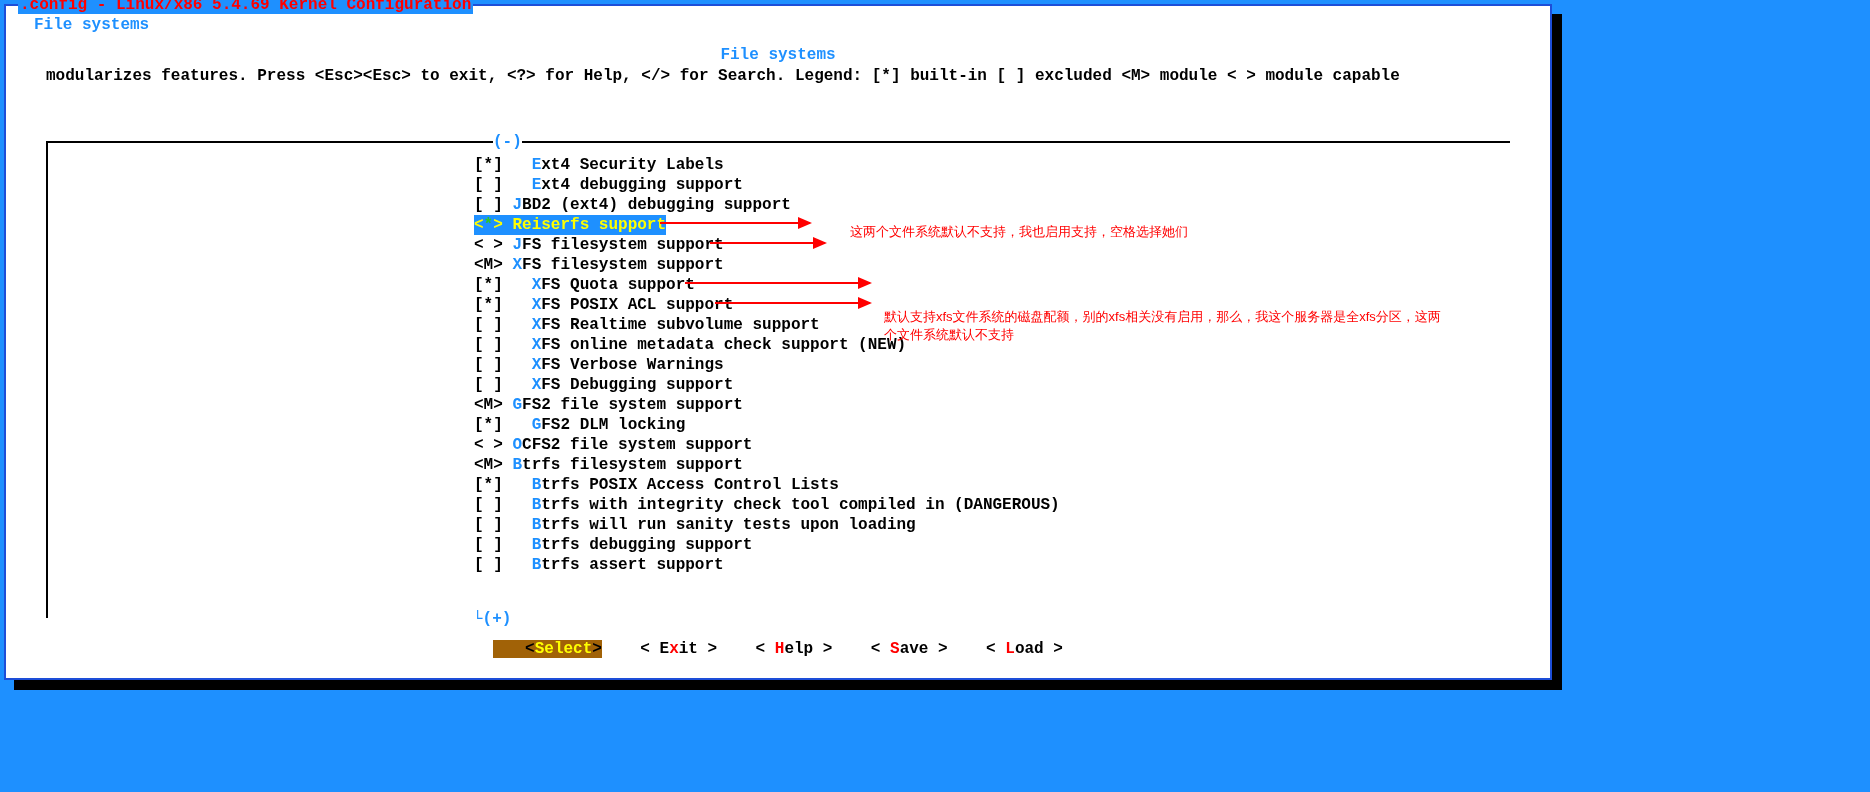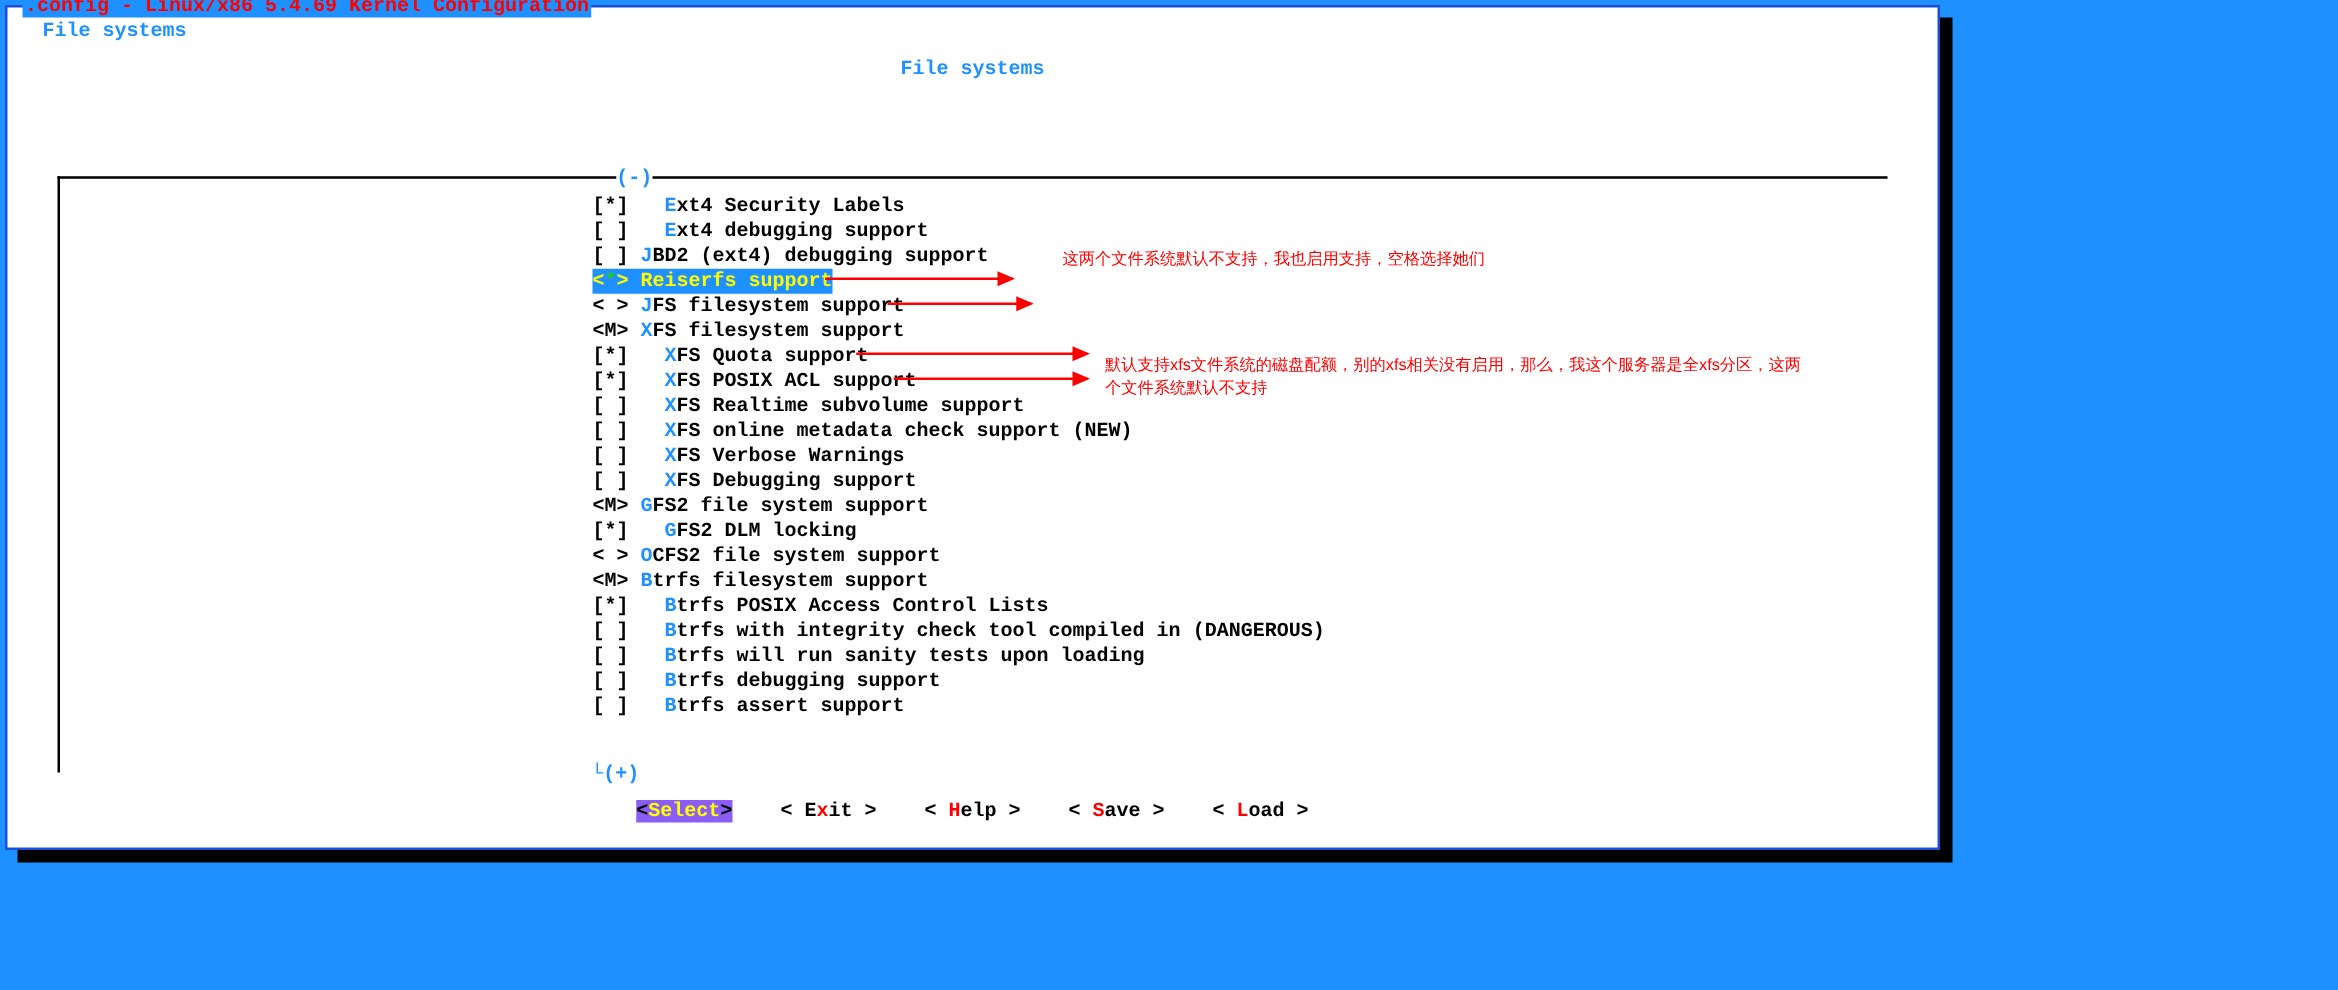--- a/index.html
+++ b/index.html
@@ -118,30 +118,31 @@
   .button-bar {
     position: absolute;
     bottom: 20px;
     left: 0;
     right: 0;
     text-align: center;
     white-space: pre;
   }
   .btn { color: black; }
   .btn .hk { color: red; }
-  .btn.sel { background: #8b5cf6; color: black; }
+  .btn.sel { background: #a16207; color: black; padding-left: 32px; }
   .btn.sel .lbl { color: yellow; }
   .annot {
     position: absolute;
     color: red;
     font-family: SimSun, sans-serif;
     font-size: 13px;
     font-weight: normal;
     line-height: 18px;
     white-space: nowrap;
+    margin-top: 25px;
   }
   .arrow {
     position: absolute;
     height: 2px;
     background: red;
   }
   .arrow::after {
     content: '';
     position: absolute;
     right: -2px;
@@ -155,20 +156,21 @@
 </style>
 </head>
 <body>
 
 <div class="shadow"></div>
 <div class="outer">
   <div class="title-line">.config - Linux/x86 5.4.69 Kernel Configuration</div>
   <div class="subtitle-line">File systems</div>
   <div class="inner-title">File systems</div>
   <div class="help-text">
+    <div>modularizes features.  Press &lt;Esc&gt;&lt;Esc&gt; to exit, &lt;?&gt; for Help, &lt;/&gt; for Search.  Legend: [*] built-in  [ ] excluded  &lt;M&gt; module  &lt; &gt; module capable</div>
   </div>
 
   <div class="menu-box">
     <div class="scroll-up">(-)</div>
     <div class="menu-items" id="menu-items"><div class="menu-row"><span class="br">[*]</span>   <span class="hl">E</span><span>xt4 Security Labels</span></div><div class="menu-row"><span class="br">[ ]</span>   <span class="hl">E</span><span>xt4 debugging support</span></div><div class="menu-row"><span class="br">[ ]</span> <span class="hl">J</span><span>BD2 (ext4) debugging support</span></div><div class="menu-row sel"><span class="br">&lt;</span><span class="green-star">*</span><span class="br">&gt;</span> <span class="hl">R</span><span>eiserfs support</span></div><div class="menu-row"><span class="br">&lt; &gt;</span> <span class="hl">J</span><span>FS filesystem support</span></div><div class="menu-row"><span class="br">&lt;M&gt;</span> <span class="hl">X</span><span>FS filesystem support</span></div><div class="menu-row"><span class="br">[*]</span>   <span class="hl">X</span><span>FS Quota support</span></div><div class="menu-row"><span class="br">[*]</span>   <span class="hl">X</span><span>FS POSIX ACL support</span></div><div class="menu-row"><span class="br">[ ]</span>   <span class="hl">X</span><span>FS Realtime subvolume support</span></div><div class="menu-row"><span class="br">[ ]</span>   <span class="hl">X</span><span>FS online metadata check support (NEW)</span></div><div class="menu-row"><span class="br">[ ]</span>   <span class="hl">X</span><span>FS Verbose Warnings</span></div><div class="menu-row"><span class="br">[ ]</span>   <span class="hl">X</span><span>FS Debugging support</span></div><div class="menu-row"><span class="br">&lt;M&gt;</span> <span class="hl">G</span><span>FS2 file system support</span></div><div class="menu-row"><span class="br">[*]</span>   <span class="hl">G</span><span>FS2 DLM locking</span></div><div class="menu-row"><span class="br">&lt; &gt;</span> <span class="hl">O</span><span>CFS2 file system support</span></div><div class="menu-row"><span class="br">&lt;M&gt;</span> <span class="hl">B</span><span>trfs filesystem support</span></div><div class="menu-row"><span class="br">[*]</span>   <span class="hl">B</span><span>trfs POSIX Access Control Lists</span></div><div class="menu-row"><span class="br">[ ]</span>   <span class="hl">B</span><span>trfs with integrity check tool compiled in (DANGEROUS)</span></div><div class="menu-row"><span class="br">[ ]</span>   <span class="hl">B</span><span>trfs will run sanity tests upon loading</span></div><div class="menu-row"><span class="br">[ ]</span>   <span class="hl">B</span><span>trfs debugging support</span></div><div class="menu-row"><span class="br">[ ]</span>   <span class="hl">B</span><span>trfs assert support</span></div></div>
     <div class="scroll-down">└(+)</div>
   </div>
 
   <div class="button-bar"><span class="btn sel">&lt;<span class="lbl">Select</span>&gt;</span>    <span class="btn">&lt;<span> E</span><span class="hk">x</span><span>it </span>&gt;</span>    <span class="btn">&lt;<span> </span><span class="hk">H</span><span>elp </span>&gt;</span>    <span class="btn">&lt;<span> </span><span class="hk">S</span><span>ave </span>&gt;</span>    <span class="btn">&lt;<span> </span><span class="hk">L</span><span>oad </span>&gt;</span></div>
 </div>

